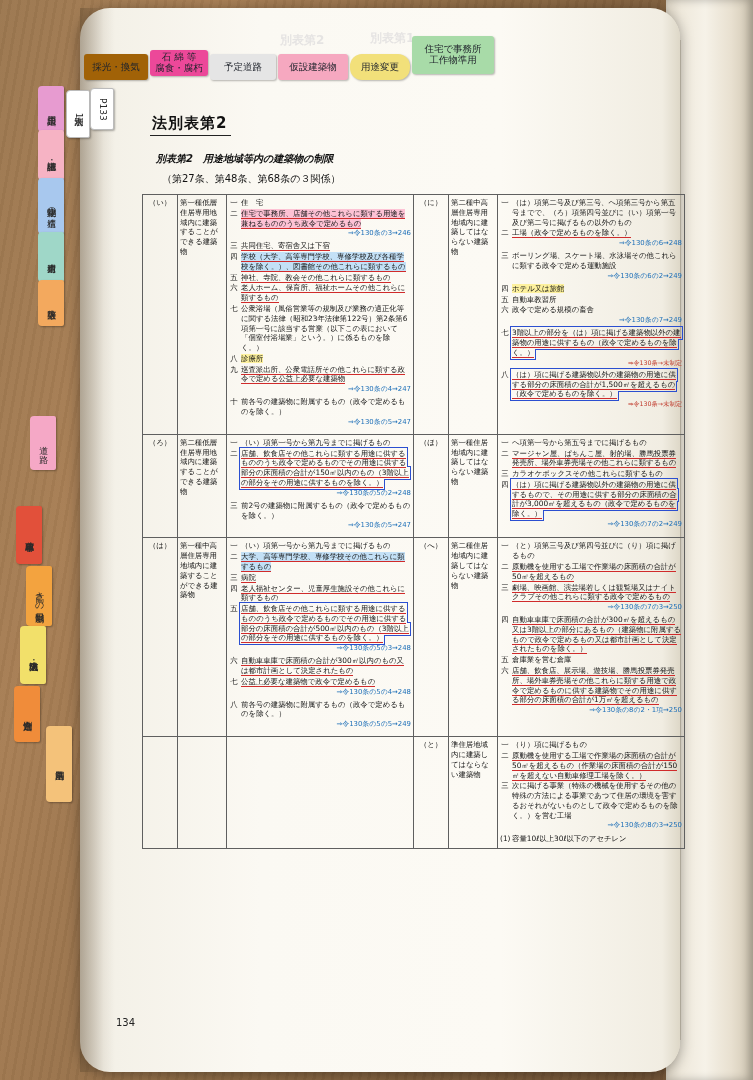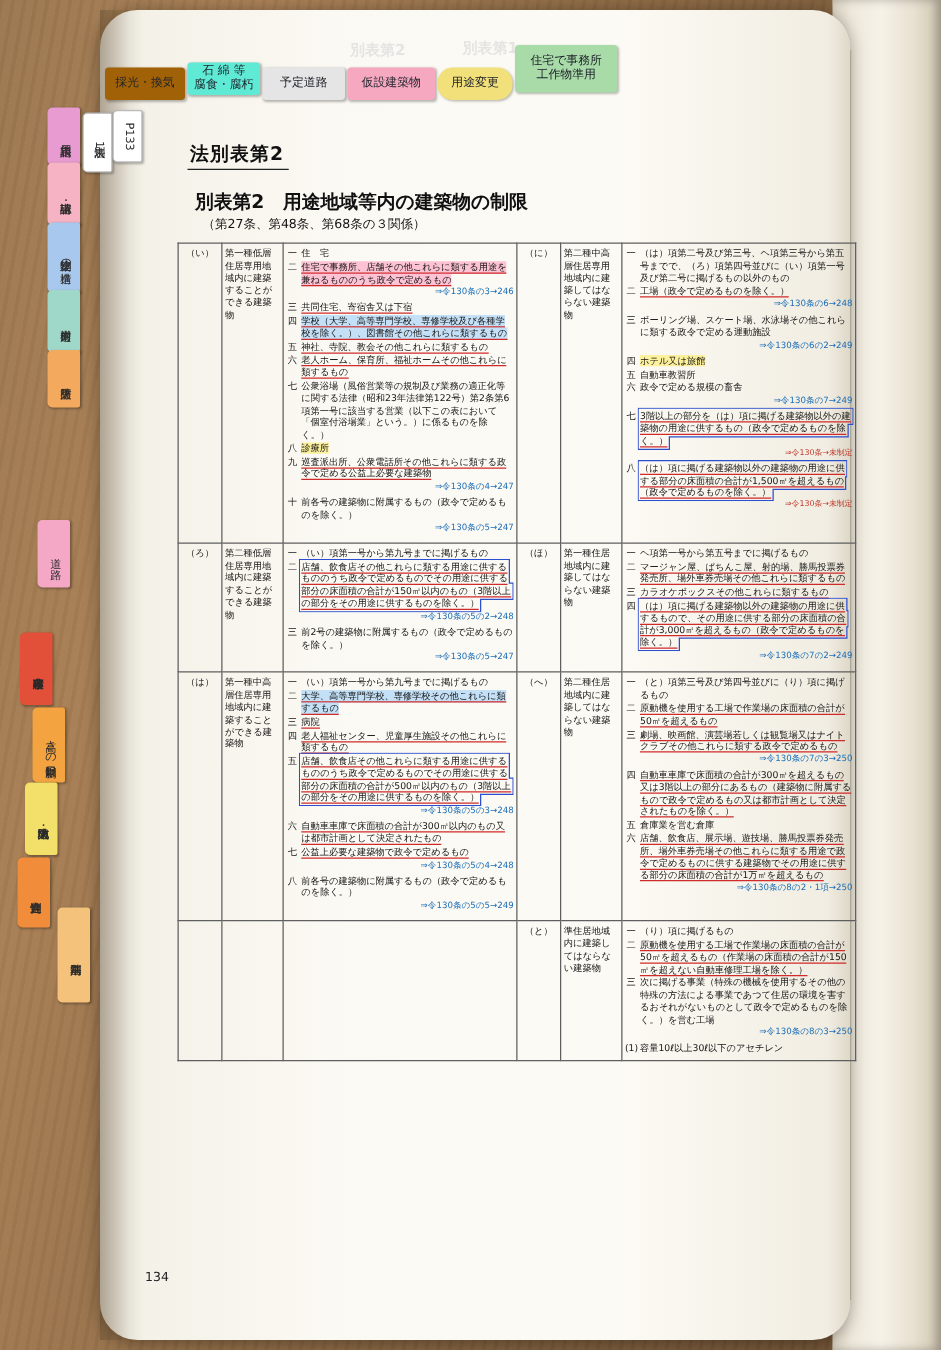--- a/index.html
+++ b/index.html
@@ -57,21 +57,21 @@
     text-align:center;line-height:1.15;padding:2px 3px;
   }
   
   .content{position:absolute;left:48px;top:96px;width:540px;height:930px;font-size:8.6px;color:#1a1a1a;}
   .title{
     position:absolute;left:14px;top:10px;font-size:15px;font-weight:bold;letter-spacing:1px;color:#111;margin-left:10px;
   }
   .title:after{
     content:"";position:absolute;left:-2px;right:-4px;bottom:-3px;height:1.5px;background:#222;
   }
-  .subtitle{position:absolute;left:28px;top:48px;font-size:15px;font-weight:bold;color:#111;}
+  .subtitle{position:absolute;left:28px;top:48px;font-size:10px;font-weight:bold;color:#111;font-style:italic;}
   .subnote{position:absolute;left:34px;top:68px;font-size:10px;color:#111;}
   table.law{
     position:absolute;left:14px;top:90px;width:512px;border-collapse:collapse;
     table-layout:fixed;
   }
   table.law td{
     border:1px solid #5f5f5f;vertical-align:top;padding:3px 2px 4px 2px;
     font-size:7.4px;line-height:1.32;color:#141414;
   }
   td.zone{width:30px;text-align:center;font-size:7.2px;line-height:1.2;}
@@ -344,21 +344,21 @@
     </table>
   </div>
 
   <div class="pageno">134</div>
 </div>
 
 <div class="toptabs">
     <div class="ttab" style="left: 12px; top: 18px; width: 58px; height: 22px; background: #a16207;">
       <span style="white-space: pre-line;">採光・換気</span>
     </div>
-    <div class="ttab" style="left: 78px; top: 14px; width: 52px; height: 22px; background: #5eead4;">
+    <div class="ttab" style="left: 78px; top: 14px; width: 52px; height: 22px; background: #ec4899;">
       <span style="white-space: pre-line;">石 綿 等
 腐食・腐朽</span>
     </div>
     <div class="ttab" style="left: 138px; top: 18px; width: 60px; height: 22px; background: #e5e5e5;">
       <span style="white-space: pre-line;">予定道路</span>
     </div>
     <div class="ttab" style="left: 206px; top: 18px; width: 64px; height: 22px; background: rgb(246, 168, 192);">
       <span style="white-space: pre-line;">仮設建築物</span>
     </div>
     <div class="ttab" style="left: 278px; top: 18px; width: 54px; height: 22px; background: rgb(242, 224, 122); border-radius: 12px;">

